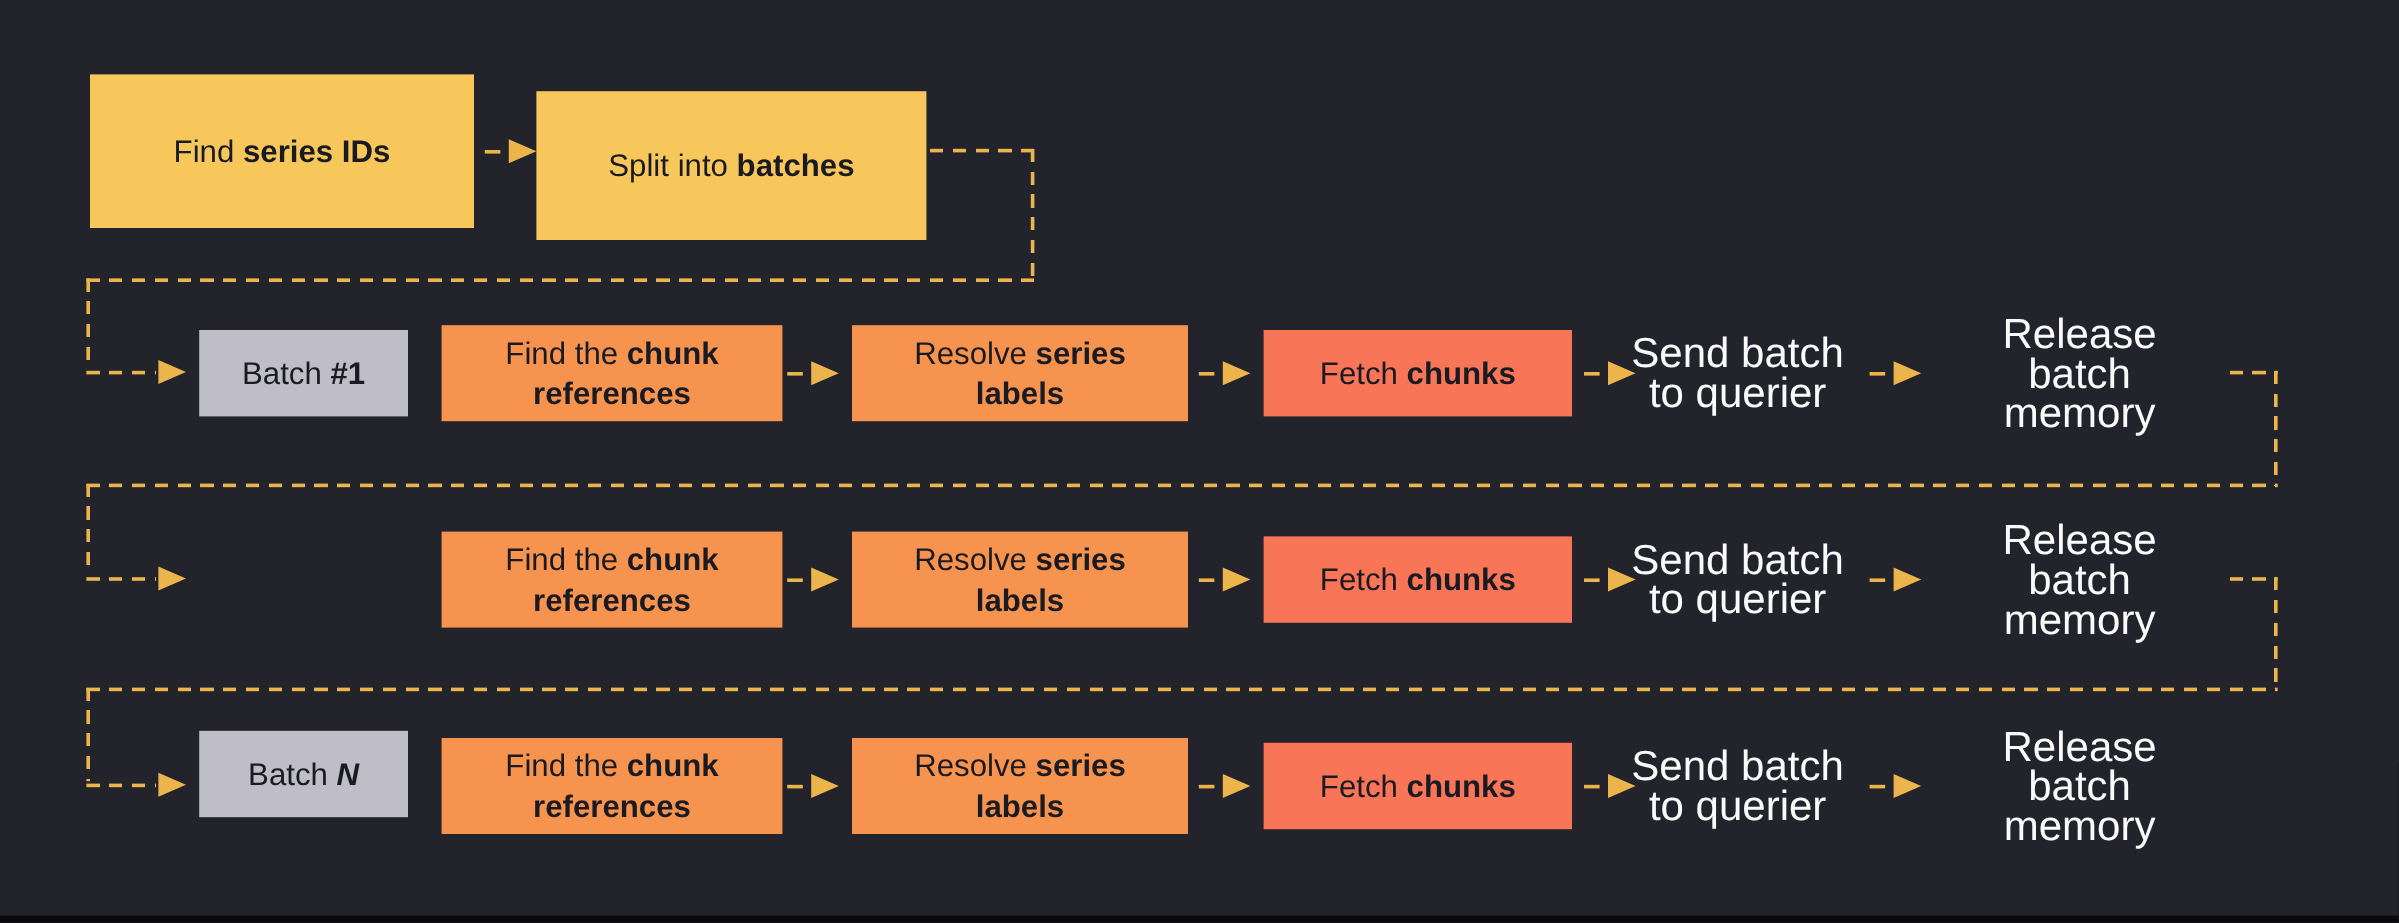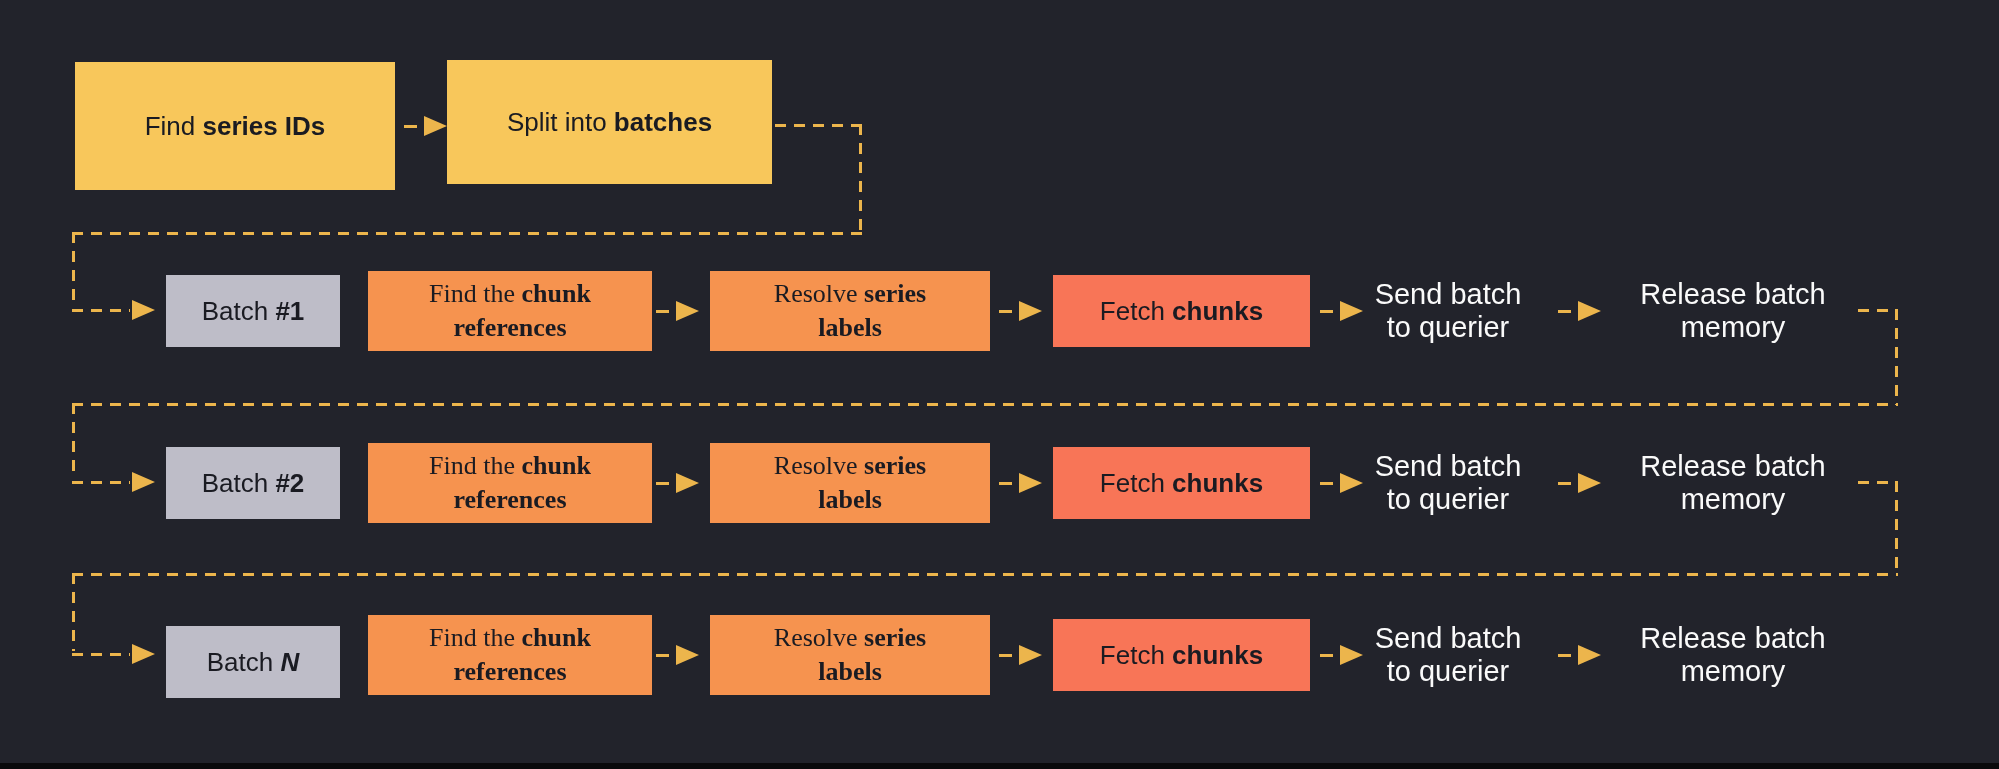--- a/index.html
+++ b/index.html
@@ -16,31 +16,31 @@
   }
   .bottom-edge{position:absolute;left:0;bottom:0;width:100%;height:6px;background:var(--edge);}
 
   
   .box{
     position:absolute;display:flex;flex-direction:column;justify-content:center;
     align-items:center;text-align:center;color:var(--dark-text);
     font-size:26px;line-height:34px;
   }
   .box.yellow{background:var(--yellow);}
-  .box.orange{background:var(--orange);font-family:Liberation Serif, serif;}
+  .box.orange{background:var(--orange);}
   .box.red{background:var(--red);align-items:center;}
   .box.gray{background:var(--gray);}
   .seg-bold{font-weight:700;}
   .seg-italic{font-style:italic;}
 
   
   .wtext{
     position:absolute;display:flex;flex-direction:column;justify-content:center;
     align-items:center;text-align:center;color:var(--white-text);
-    font-size:29px;line-height:33px;width:216px;height:66px;
+    font-size:35px;line-height:33px;width:216px;height:66px;
   }
   .wtext .bold{font-weight:400;}
 
   
   .dh{position:absolute;height:3px;background:repeating-linear-gradient(90deg,var(--line) 0 11px,transparent 11px 19px);}
   .dv{position:absolute;width:3px;background:repeating-linear-gradient(180deg,var(--line) 0 11px,transparent 11px 19px);}
 
   
   .marrow{position:absolute;display:flex;align-items:center;}
   .marrow .md{width:13px;height:3px;background:var(--line);margin-right:7px;}
@@ -54,21 +54,21 @@
 
   <div class="box yellow" style="left:75px;top:62px;width:320px;height:128px;">
     <div><span>Find </span><span class="seg-bold">series IDs</span></div>
   </div>
 
   <div class="marrow" style="left:404px;top:116px;">
       <i class="md"></i>
       <i class="mt"></i>
     </div>
 
-  <div class="box yellow" style="left:447px;top:60px;width:325px;height:124px;">
+  <div class="box yellow" style="left:447px;top:76px;width:325px;height:124px;">
     <div><span>Split into </span><span class="seg-bold">batches</span></div>
   </div>
 
   <div class="dh" style="left:775px;top:124px;width:87px;"></div>
   <div class="dv" style="left:859px;top:124px;height:110px;"></div>
   <div class="dh" style="left:72px;top:232px;width:790px;"></div>
   <div class="dv" style="left:72px;top:232px;height:76px;"></div>
   <div class="dh" style="left:72px;top:309px;width:58px;"></div>
   <div class="tri" style="left:132px;top:300px;"></div>
 
@@ -111,23 +111,20 @@
     <div class="bold">memory</div>
   </div>
 
   <div class="dh" style="left:1858px;top:309px;width:40px;"></div>
   <div class="dv" style="left:1895px;top:309px;height:96px;"></div>
   <div class="dh" style="left:72px;top:403px;width:1826px;"></div>
   <div class="dv" style="left:72px;top:403px;height:76px;"></div>
   <div class="dh" style="left:72px;top:481px;width:58px;"></div>
   <div class="tri" style="left:132px;top:472px;"></div>
 
-  <div class="box gray" style="left:166px;top:447px;width:174px;height:72px;">
-    <div><span>Batch </span><span class="seg-bold">#2</span></div>
-  </div>
   <div class="box orange" style="left:368px;top:443px;width:284px;height:80px;">
     <div><span>Find the </span><span class="seg-bold">chunk</span></div>
     <div><span class="seg-bold">references</span></div>
   </div>
   <div class="marrow" style="left:656px;top:473px;">
       <i class="md"></i>
       <i class="mt"></i>
     </div>
   <div class="box orange" style="left:710px;top:443px;width:280px;height:80px;">
     <div><span>Resolve </span><span class="seg-bold">series</span></div>
@@ -157,21 +154,21 @@
     <div class="bold">memory</div>
   </div>
 
   <div class="dh" style="left:1858px;top:481px;width:40px;"></div>
   <div class="dv" style="left:1895px;top:481px;height:94px;"></div>
   <div class="dh" style="left:72px;top:573px;width:1826px;"></div>
   <div class="dv" style="left:72px;top:573px;height:78px;"></div>
   <div class="dh" style="left:72px;top:653px;width:58px;"></div>
   <div class="tri" style="left:132px;top:644px;"></div>
 
-  <div class="box gray" style="left:166px;top:626px;width:174px;height:72px;">
+  <div class="box gray" style="left:166px;top:609px;width:174px;height:72px;">
     <div><span>Batch </span><span class="seg-bold seg-italic">N</span></div>
   </div>
   <div class="box orange" style="left:368px;top:615px;width:284px;height:80px;">
     <div><span>Find the </span><span class="seg-bold">chunk</span></div>
     <div><span class="seg-bold">references</span></div>
   </div>
   <div class="marrow" style="left:656px;top:645px;">
       <i class="md"></i>
       <i class="mt"></i>
     </div>

